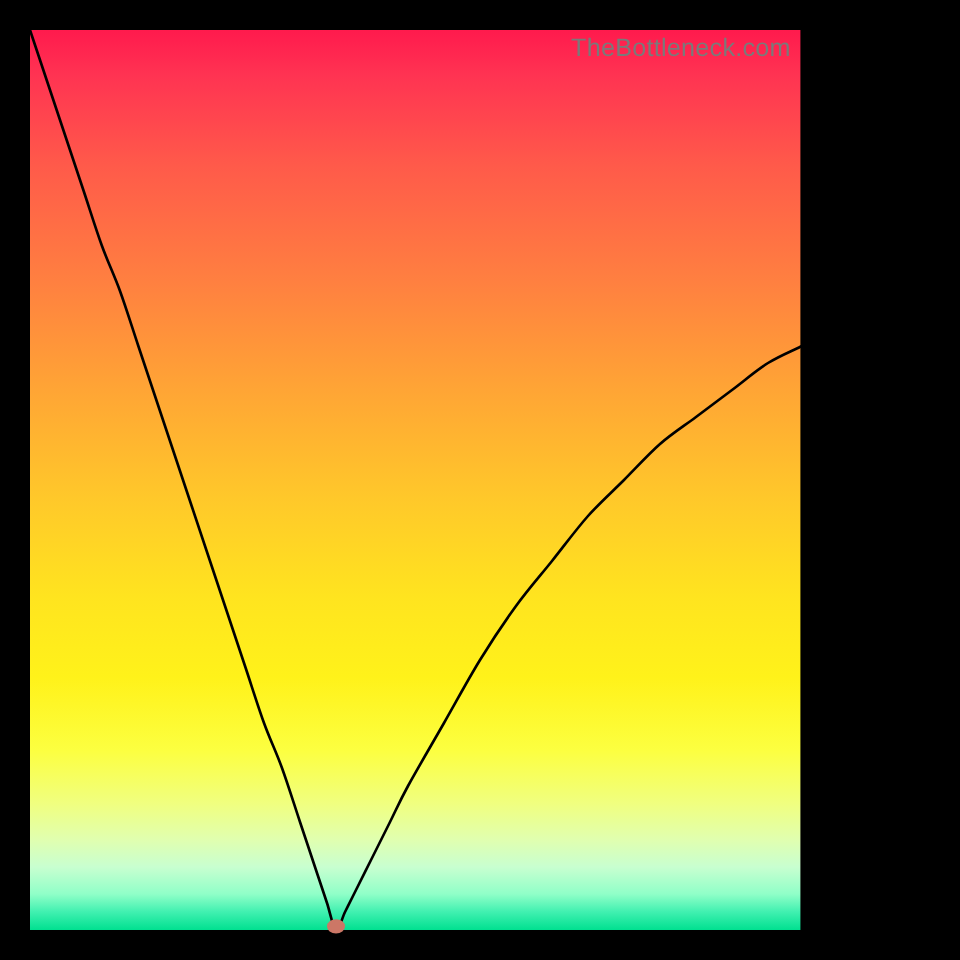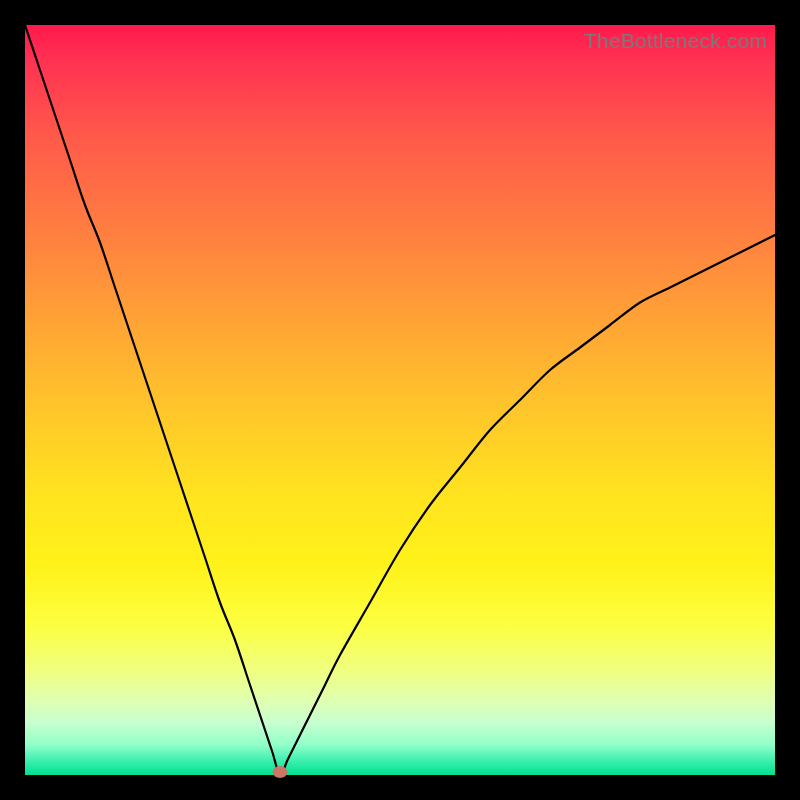--- a/index.html
+++ b/index.html
@@ -7,21 +7,21 @@
   .frame {
     width: 800px;
     height: 800px;
     background: #000;
     position: relative;
   }
   .plot-area {
     position: absolute;
     left: 25px;
     top: 25px;
-    width: 750px;
+    width: 642px;
     height: 750px;
     background: linear-gradient(
       to bottom,
       #ff1a4d 0%,
       #ff3352 5%,
       #ff5a4a 15%,
       #ff8040 28%,
       #ffa535 40%,
       #ffc82a 52%,
       #ffe41f 63%,

